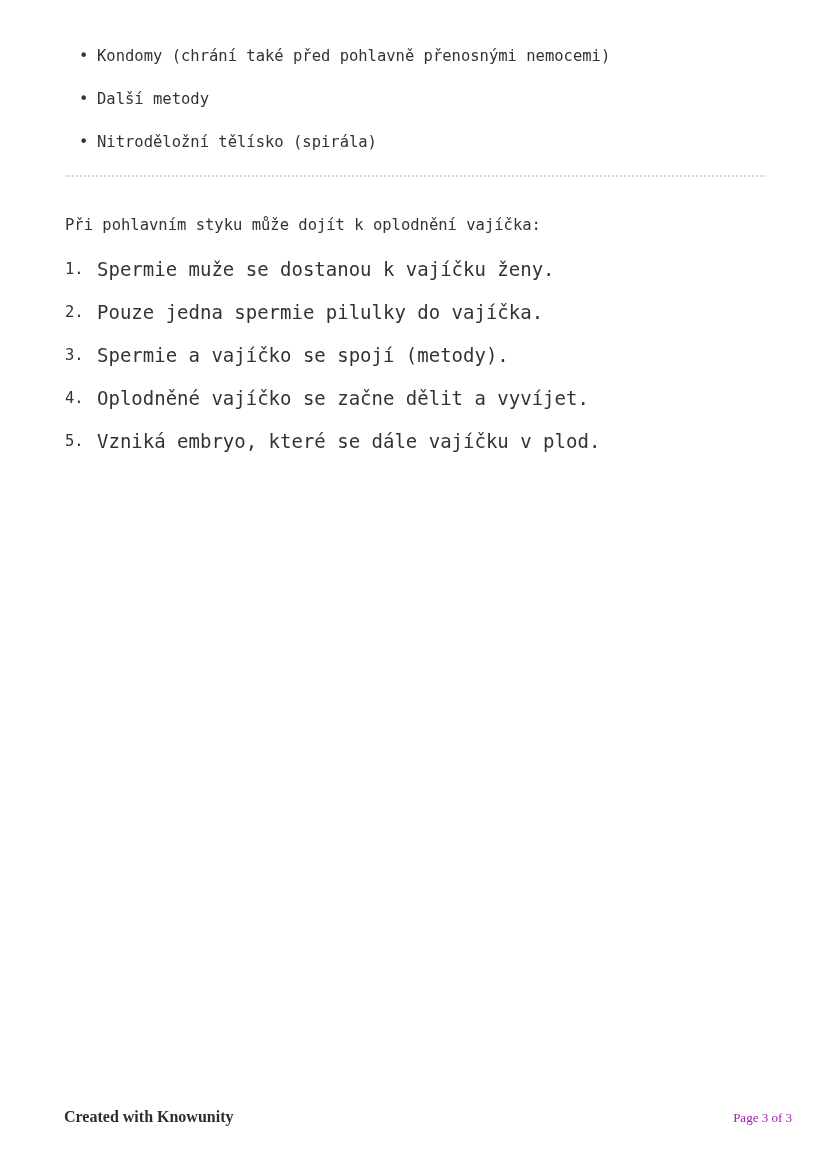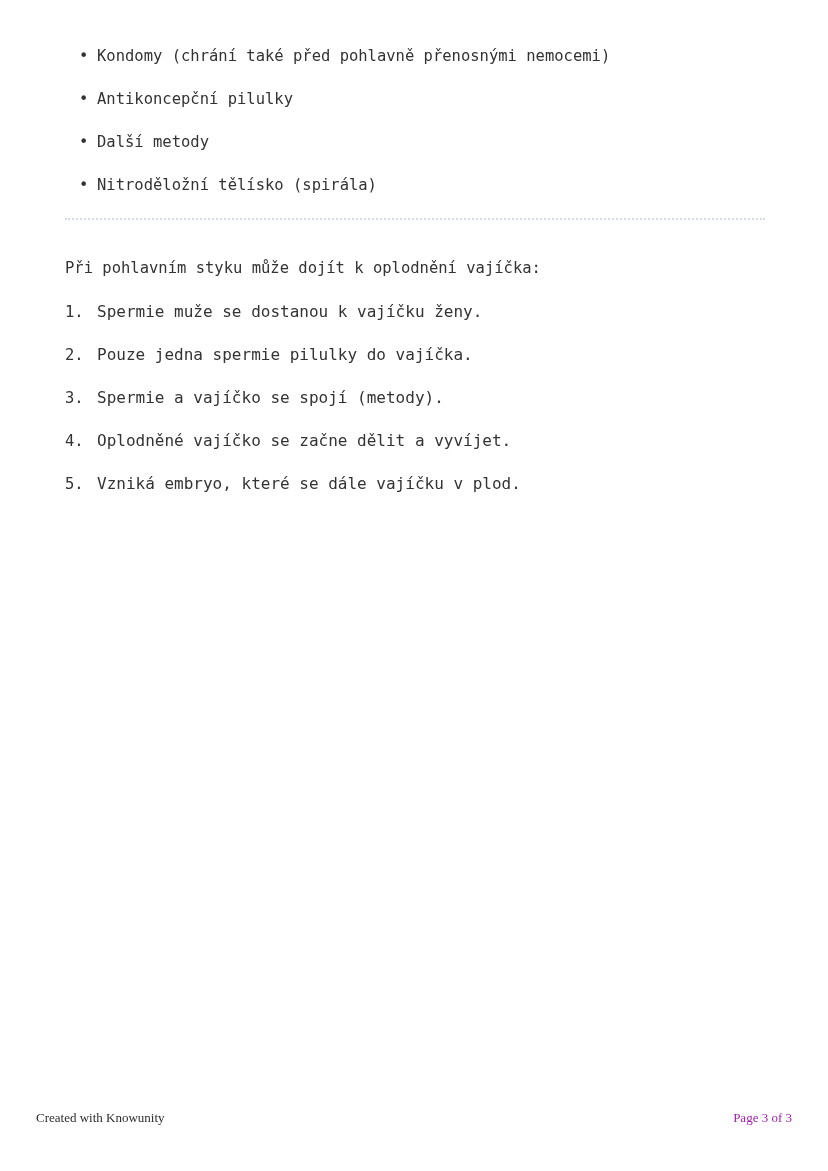--- a/index.html
+++ b/index.html
@@ -67,21 +67,21 @@
   ol.numbered-list {
     list-style: none;
     counter-reset: step;
     margin: 24px 0 0 0;
     padding: 0;
   }
   ol.numbered-list li {
     position: relative;
     counter-increment: step;
     padding-left: 32px;
-    font-size: 16px;
+    font-size: 19px;
     line-height: 20px;
     margin-bottom: 23px;
     white-space: nowrap;
   }
   ol.numbered-list li::before {
     content: counter(step) ".";
     position: absolute;
     left: 0;
     top: 0;
     font-size: 15.5px;
@@ -91,39 +91,39 @@
     position: absolute;
     left: 36px;
     right: 36px;
     bottom: 12px;
     display: flex;
     justify-content: space-between;
     align-items: baseline;
     font-family: "Liberation Serif", serif;
   }
   .footer-left {
-    font-size: 13px;
-    font-weight: 400;
+    font-size: 16px;
+    font-weight: 700;
     color: #2e2e2e;
+    margin-left: 28px;
   }
   .footer-right {
     font-size: 13px;
     font-weight: 400;
     color: #a21caf;
   }
 </style>
 </head>
 <body>
 
 <div class="page">
   <div class="content">
 
     <ul class="bullet-list">
       <li>Kondomy (chrání také před pohlavně přenosnými nemocemi)</li>
-      <li>Antikoncepční pilulky</li>
       <li>Další metody</li>
       <li>Nitroděložní tělísko (spirála)</li>
     </ul>
 
     <div class="heading-divider"></div>
 
     <p class="intro">Při pohlavním styku může dojít k oplodnění vajíčka:</p>
 
     <ol class="numbered-list">
       <li>Spermie muže se dostanou k vajíčku ženy.</li>

